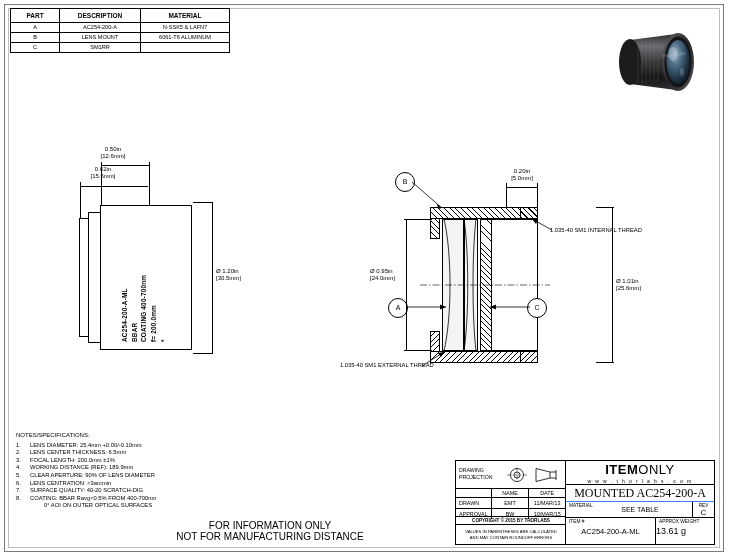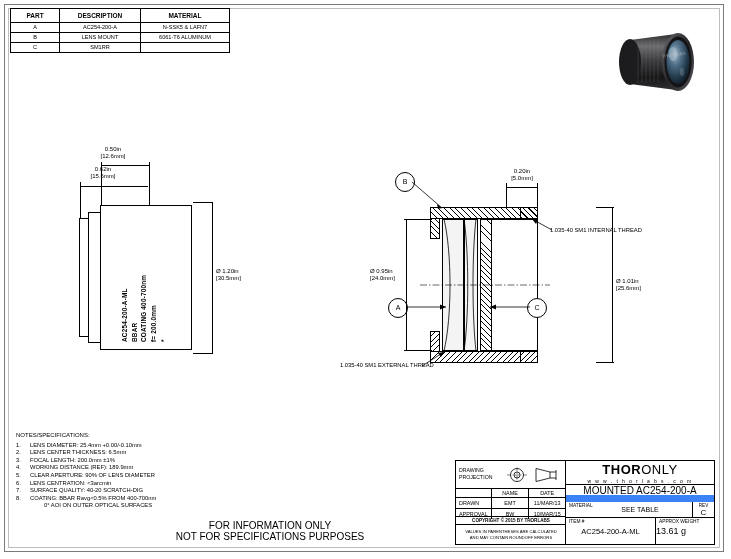--- a/index.html
+++ b/index.html
@@ -150,22 +150,22 @@
   .tb-logo{
     position:absolute;left:0;top:0;width:100%;height:24px;
     border-bottom:1px solid #000;box-sizing:border-box;
     display:flex;flex-direction:column;align-items:center;justify-content:center;
   }
   .logo-main{font-size:13px;font-weight:bold;letter-spacing:.5px;}
   .logo-main .thin{font-weight:normal;}
   .logo-sub{font-size:5px;letter-spacing:1.4px;margin-top:1px;}
   .tb-title{
     position:absolute;left:0;top:24px;width:100%;height:17px;
-    border-bottom:7px solid #3b82f6;box-sizing:border-box;
-    display:flex;align-items:center;justify-content:center;font-size:10px;
+    border-bottom:1px solid #3b82f6;box-sizing:border-box;
+    display:flex;align-items:center;justify-content:center;font-size:12px;font-family:Liberation Serif, serif;
   }
   .tb-mat{
     position:absolute;left:0;top:41px;width:100%;height:16px;
     border-bottom:1px solid #000;box-sizing:border-box;
   }
   .tb-mat .lbl{position:absolute;left:3px;top:1px;font-size:4.8px;}
   .tb-mat .val{position:absolute;left:0;top:4px;width:100%;text-align:center;font-size:7px;}
   .tb-mat .revcol{
     position:absolute;right:0;top:0;width:22px;height:100%;
     border-left:1px solid #000;box-sizing:border-box;text-align:center;
@@ -380,21 +380,21 @@
     <li><span class="num">5.</span><span>CLEAR APERTURE: 90% OF LENS DIAMETER</span></li>
     <li><span class="num">6.</span><span>LENS CENTRATION: &lt;3arcmin</span></li>
     <li><span class="num">7.</span><span>SURFACE QUALITY: 40-20 SCRATCH-DIG</span></li>
     <li><span class="num">8.</span><span>COATING: BBAR Ravg&lt;0.5% FROM 400-700nm</span></li>
     <li style="padding-left:28px;"><span>0° AOI ON OUTER OPTICAL SURFACES</span></li>
   </ol>
 </div>
 
 <div class="info-only">
   <div>FOR INFORMATION ONLY</div>
-  <div>NOT FOR SPECIFICATIONS PURPOSES</div>
+  <div>NOT FOR MANUFACTURING DISTANCE</div>
 </div>
 
 <div class="title-block">
 
   <div class="tb-left">
     <div class="tb-proj">
       <div class="tb-proj-label">
         <div>DRAWING</div>
         <div>PROJECTION</div>
       </div>
@@ -430,21 +430,21 @@
 
     <div class="tb-copy">COPYRIGHT © 2015 BY THORLABS</div>
     <div class="tb-paren">
       <div>VALUES IN PARENTHESES ARE CALCULATED</div>
       <div>AND MAY CONTAIN ROUNDOFF ERRORS</div>
     </div>
   </div>
 
   <div class="tb-right">
     <div class="tb-logo">
-      <div class="logo-main"><span>THOR</span><span class="thin">ONLY</span></div>
+      <div class="logo-main"><span>ITEM</span><span class="thin">ONLY</span></div>
       <div class="logo-sub">w w w . t h o r l a b s . c o m</div>
     </div>
 
     <div class="tb-title">MOUNTED AC254-200-A</div>
 
     <div class="tb-mat">
       <div class="lbl">MATERIAL</div>
       <div class="val">SEE TABLE</div>
       <div class="revcol">
         <span class="lbl2">REV</span>

